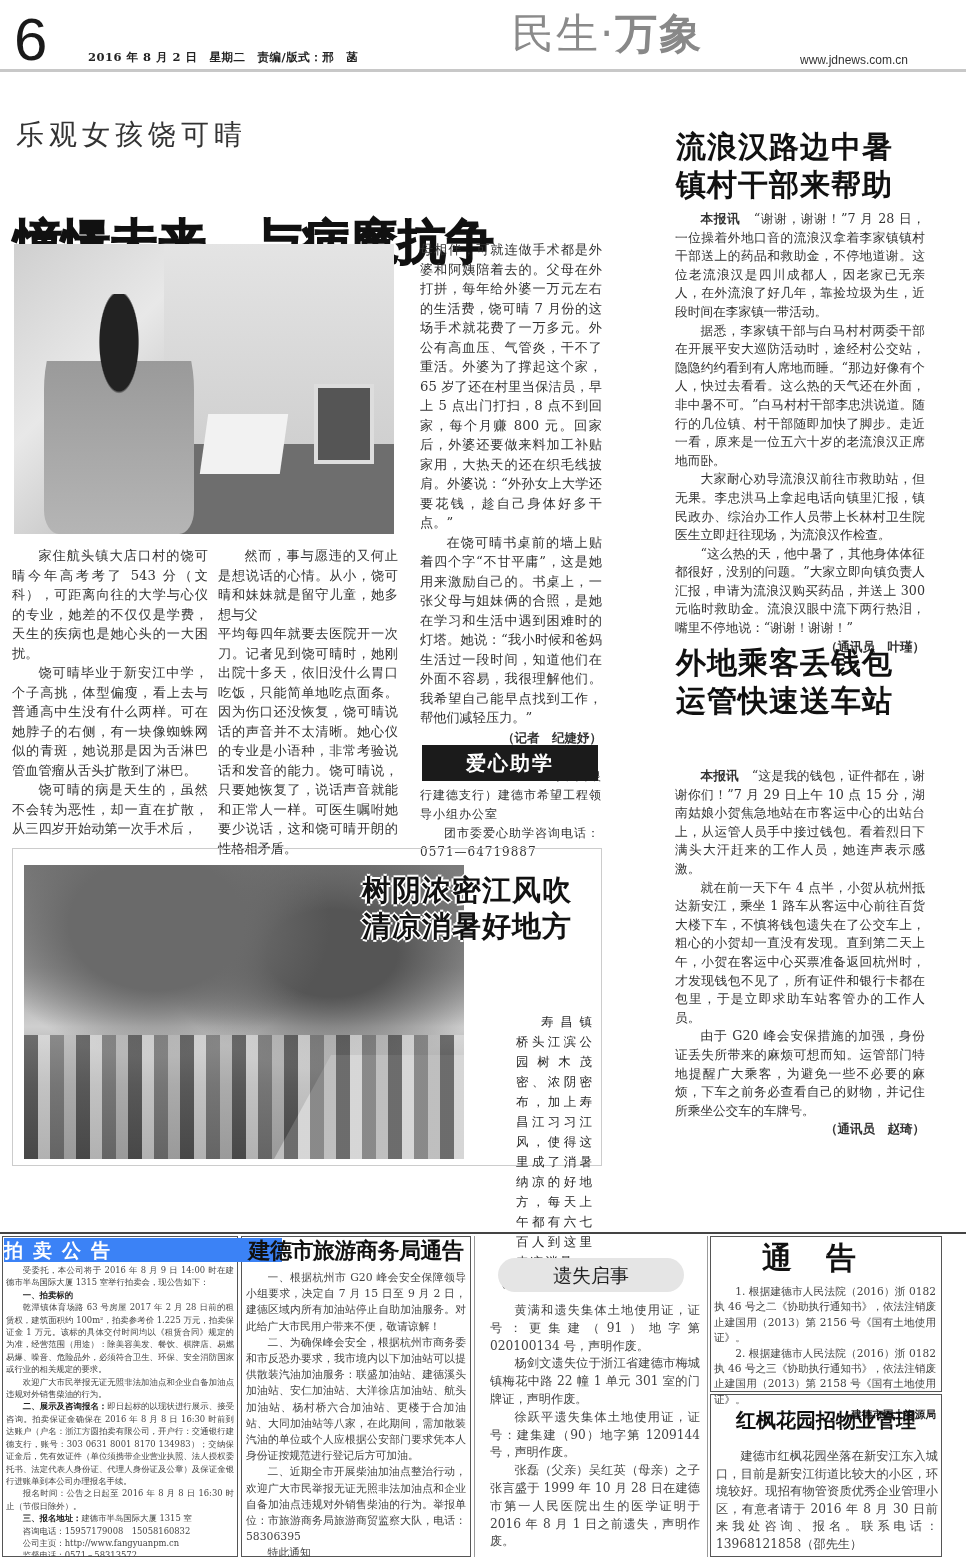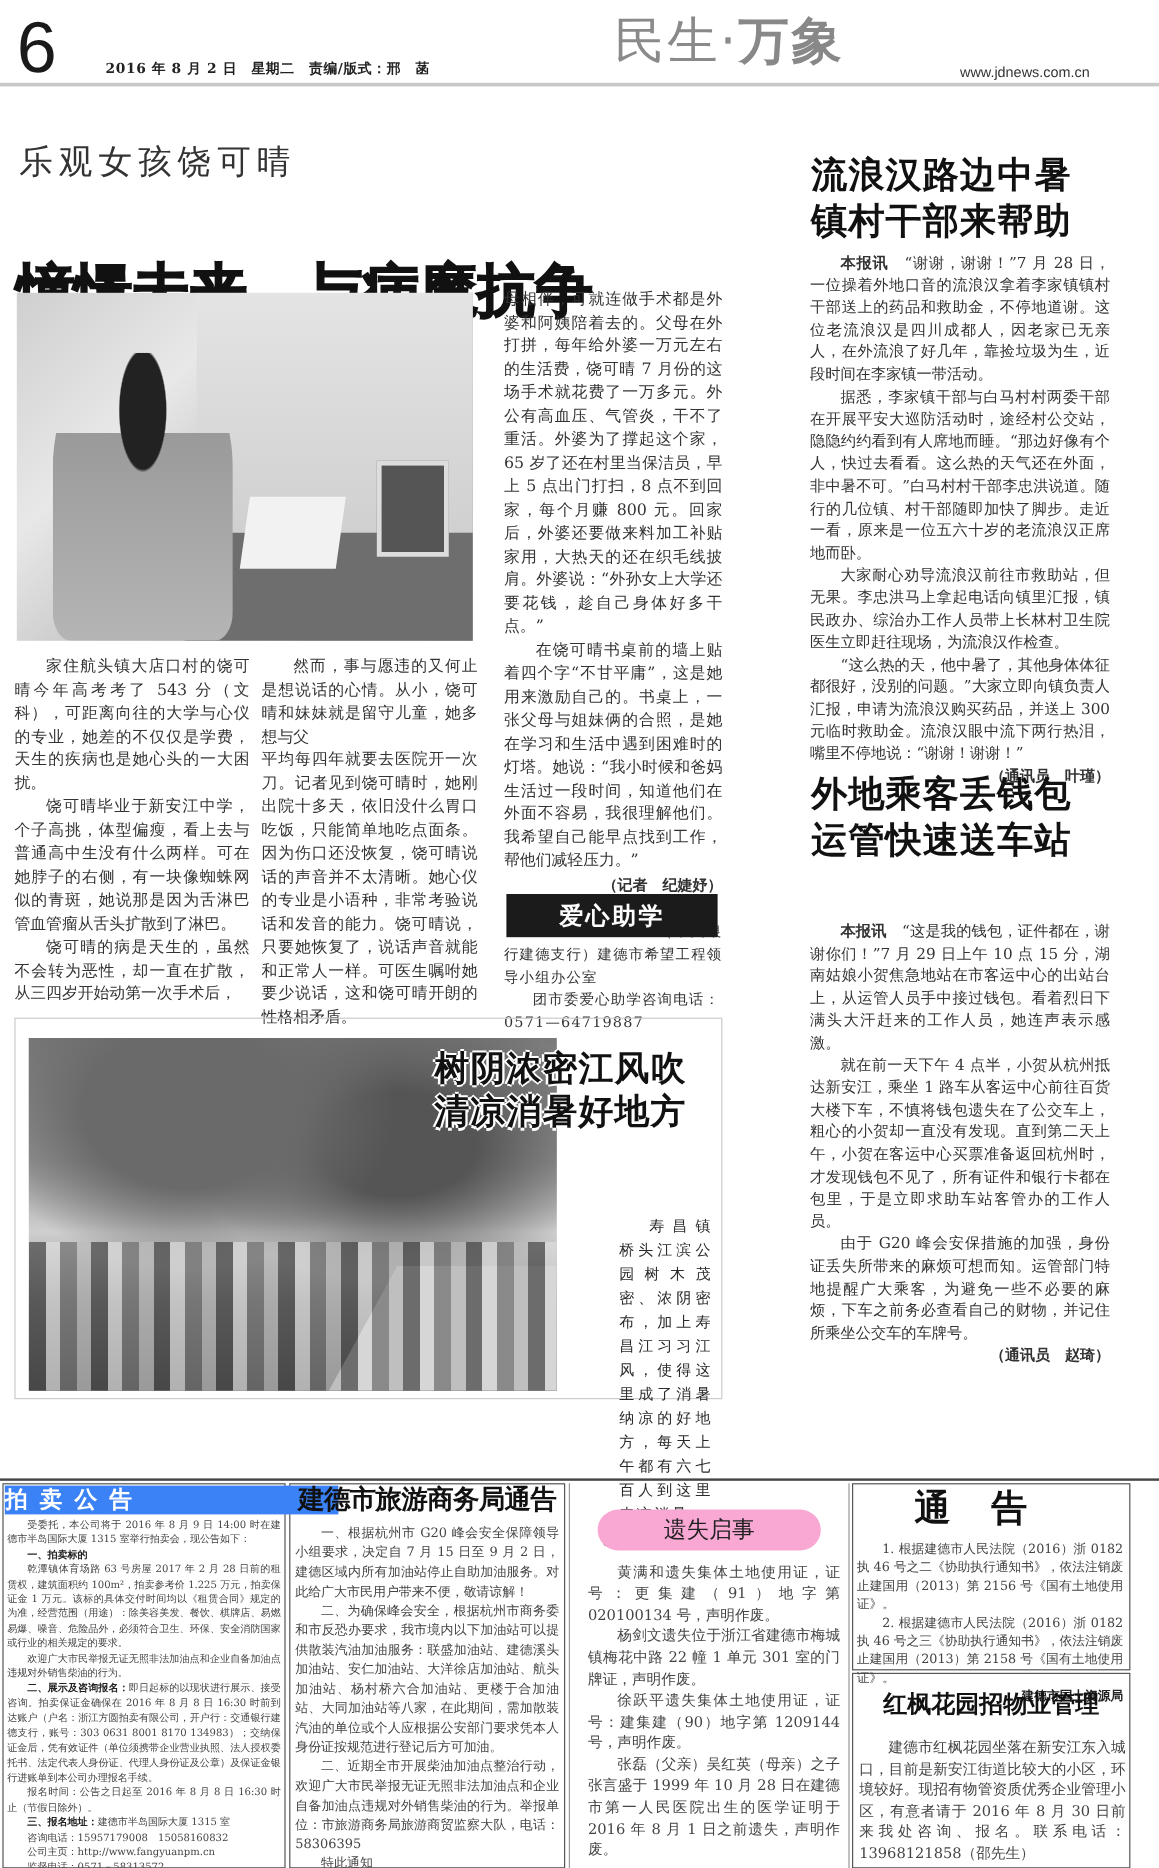--- a/index.html
+++ b/index.html
@@ -69,21 +69,21 @@
   .ad1-title { position:absolute; left:4px; top:1238px; width:278px; height:24px; background:#3b82f6; color:#fff; text-align:left; font-family:"DejaVu Sans", sans-serif; font-weight:900; font-size:19px; line-height:24px; letter-spacing:10px; }
   .ad1-body { left:6px; top:1264px; width:228px; font-size:8.4px; line-height:12.4px; color:#444; text-align:justify; }
   .ad1-body p { text-indent:2em; }
   .ad1-body .h { font-family:"DejaVu Sans", sans-serif; font-weight:bold; color:#222; }
   .ad1-body .line { text-indent:2em; }
 
   .ad2-title { left:245px; top:1236px; width:222px; font-family:"DejaVu Sans", sans-serif; font-weight:900; font-size:22px; line-height:30px; color:#111; text-align:center; letter-spacing:-0.5px; }
   .ad2-body { left:246px; top:1270px; width:220px; font-size:10.8px; line-height:16.2px; color:#444; text-align:justify; }
   .ad2-body p { text-indent:2em; }
 
-  .ad3-pill { left:498px; top:1258px; width:186px; height:34px; border-radius:17px; background:#f9a8d4; text-align:center; font-family:"DejaVu Sans", sans-serif; font-size:19px; line-height:34px; color:#222; }
+  .ad3-pill { left:498px; top:1258px; width:186px; height:34px; border-radius:17px; background:#e5e5e5; text-align:center; font-family:"DejaVu Sans", sans-serif; font-size:19px; line-height:34px; color:#222; }
   .ad3-body { left:490px; top:1302px; width:210px; font-size:12.2px; line-height:17.8px; color:#444; text-align:justify; }
   .ad3-body p { text-indent:2em; }
 
   .ad4-title { left:712px; top:1236px; width:228px; text-align:center; font-family:"DejaVu Sans", sans-serif; font-weight:900; font-size:30px; line-height:44px; color:#111; letter-spacing:34px; }
   .ad4-body { left:714px; top:1284px; width:222px; font-size:10.6px; line-height:15.4px; color:#444; text-align:justify; }
   .ad4-body p { text-indent:2em; }
   .ad4-body .sig { text-align:right; font-family:"DejaVu Sans", sans-serif; font-weight:bold; color:#222; text-indent:0; }
 
   .ad5-title { left:712px; top:1404px; width:228px; text-align:center; font-family:"DejaVu Sans", sans-serif; font-weight:900; font-size:20px; line-height:32px; color:#111; }
   .ad5-body { left:716px; top:1448px; width:222px; font-size:12.2px; line-height:17.6px; color:#444; text-align:justify; }

